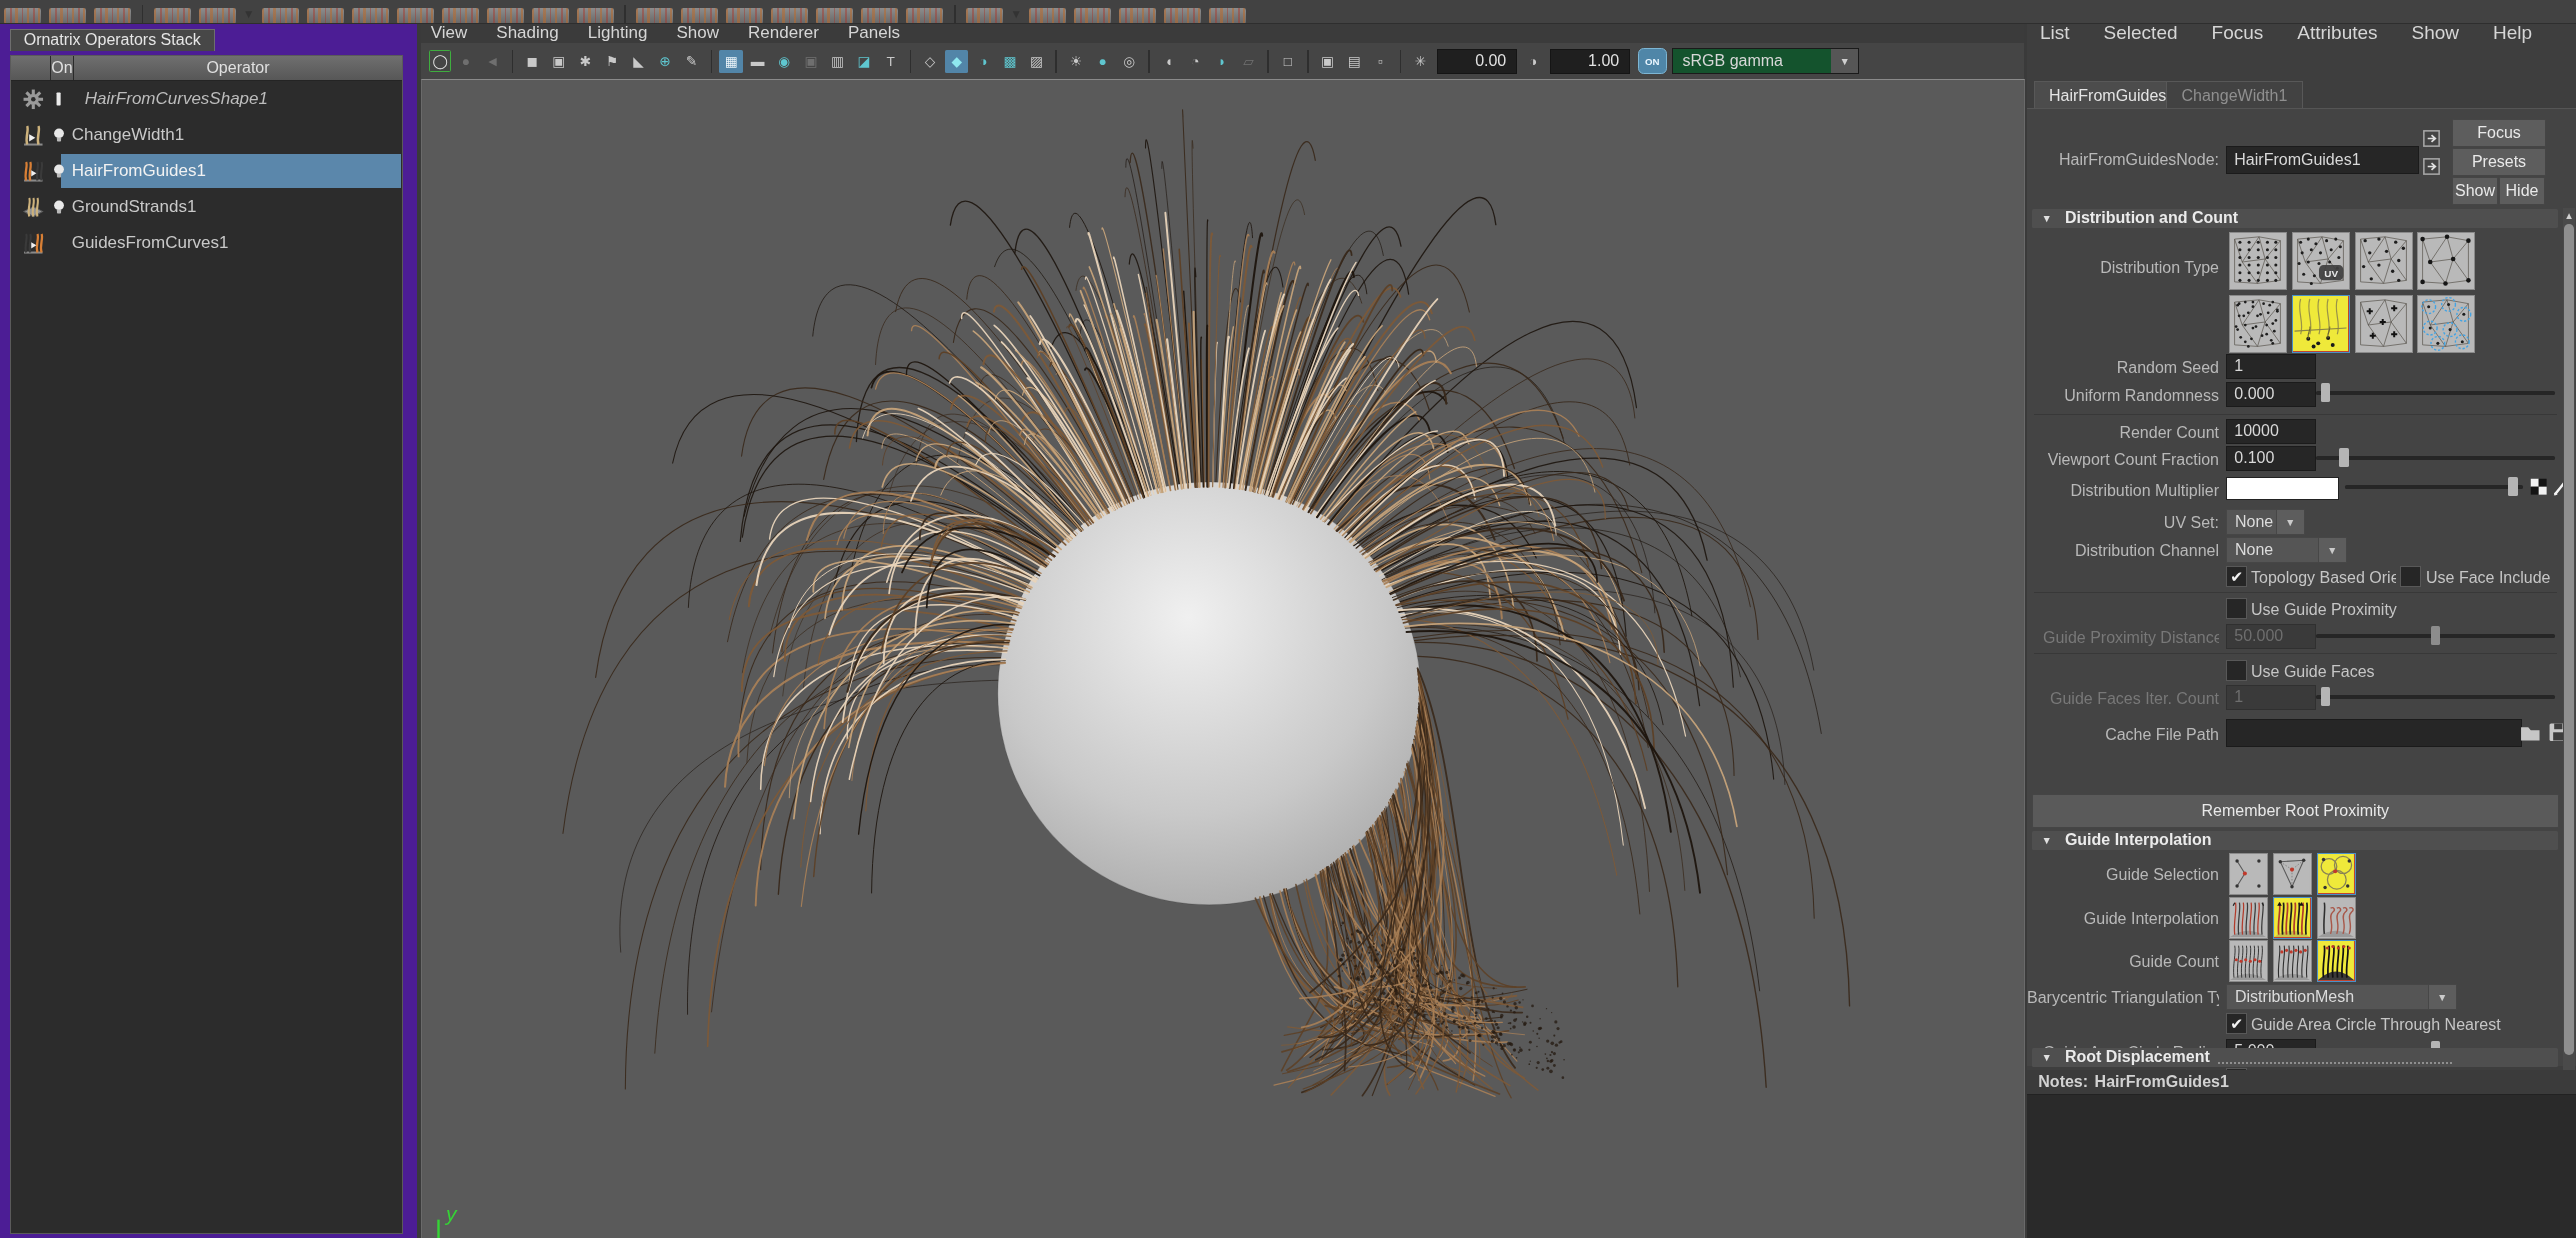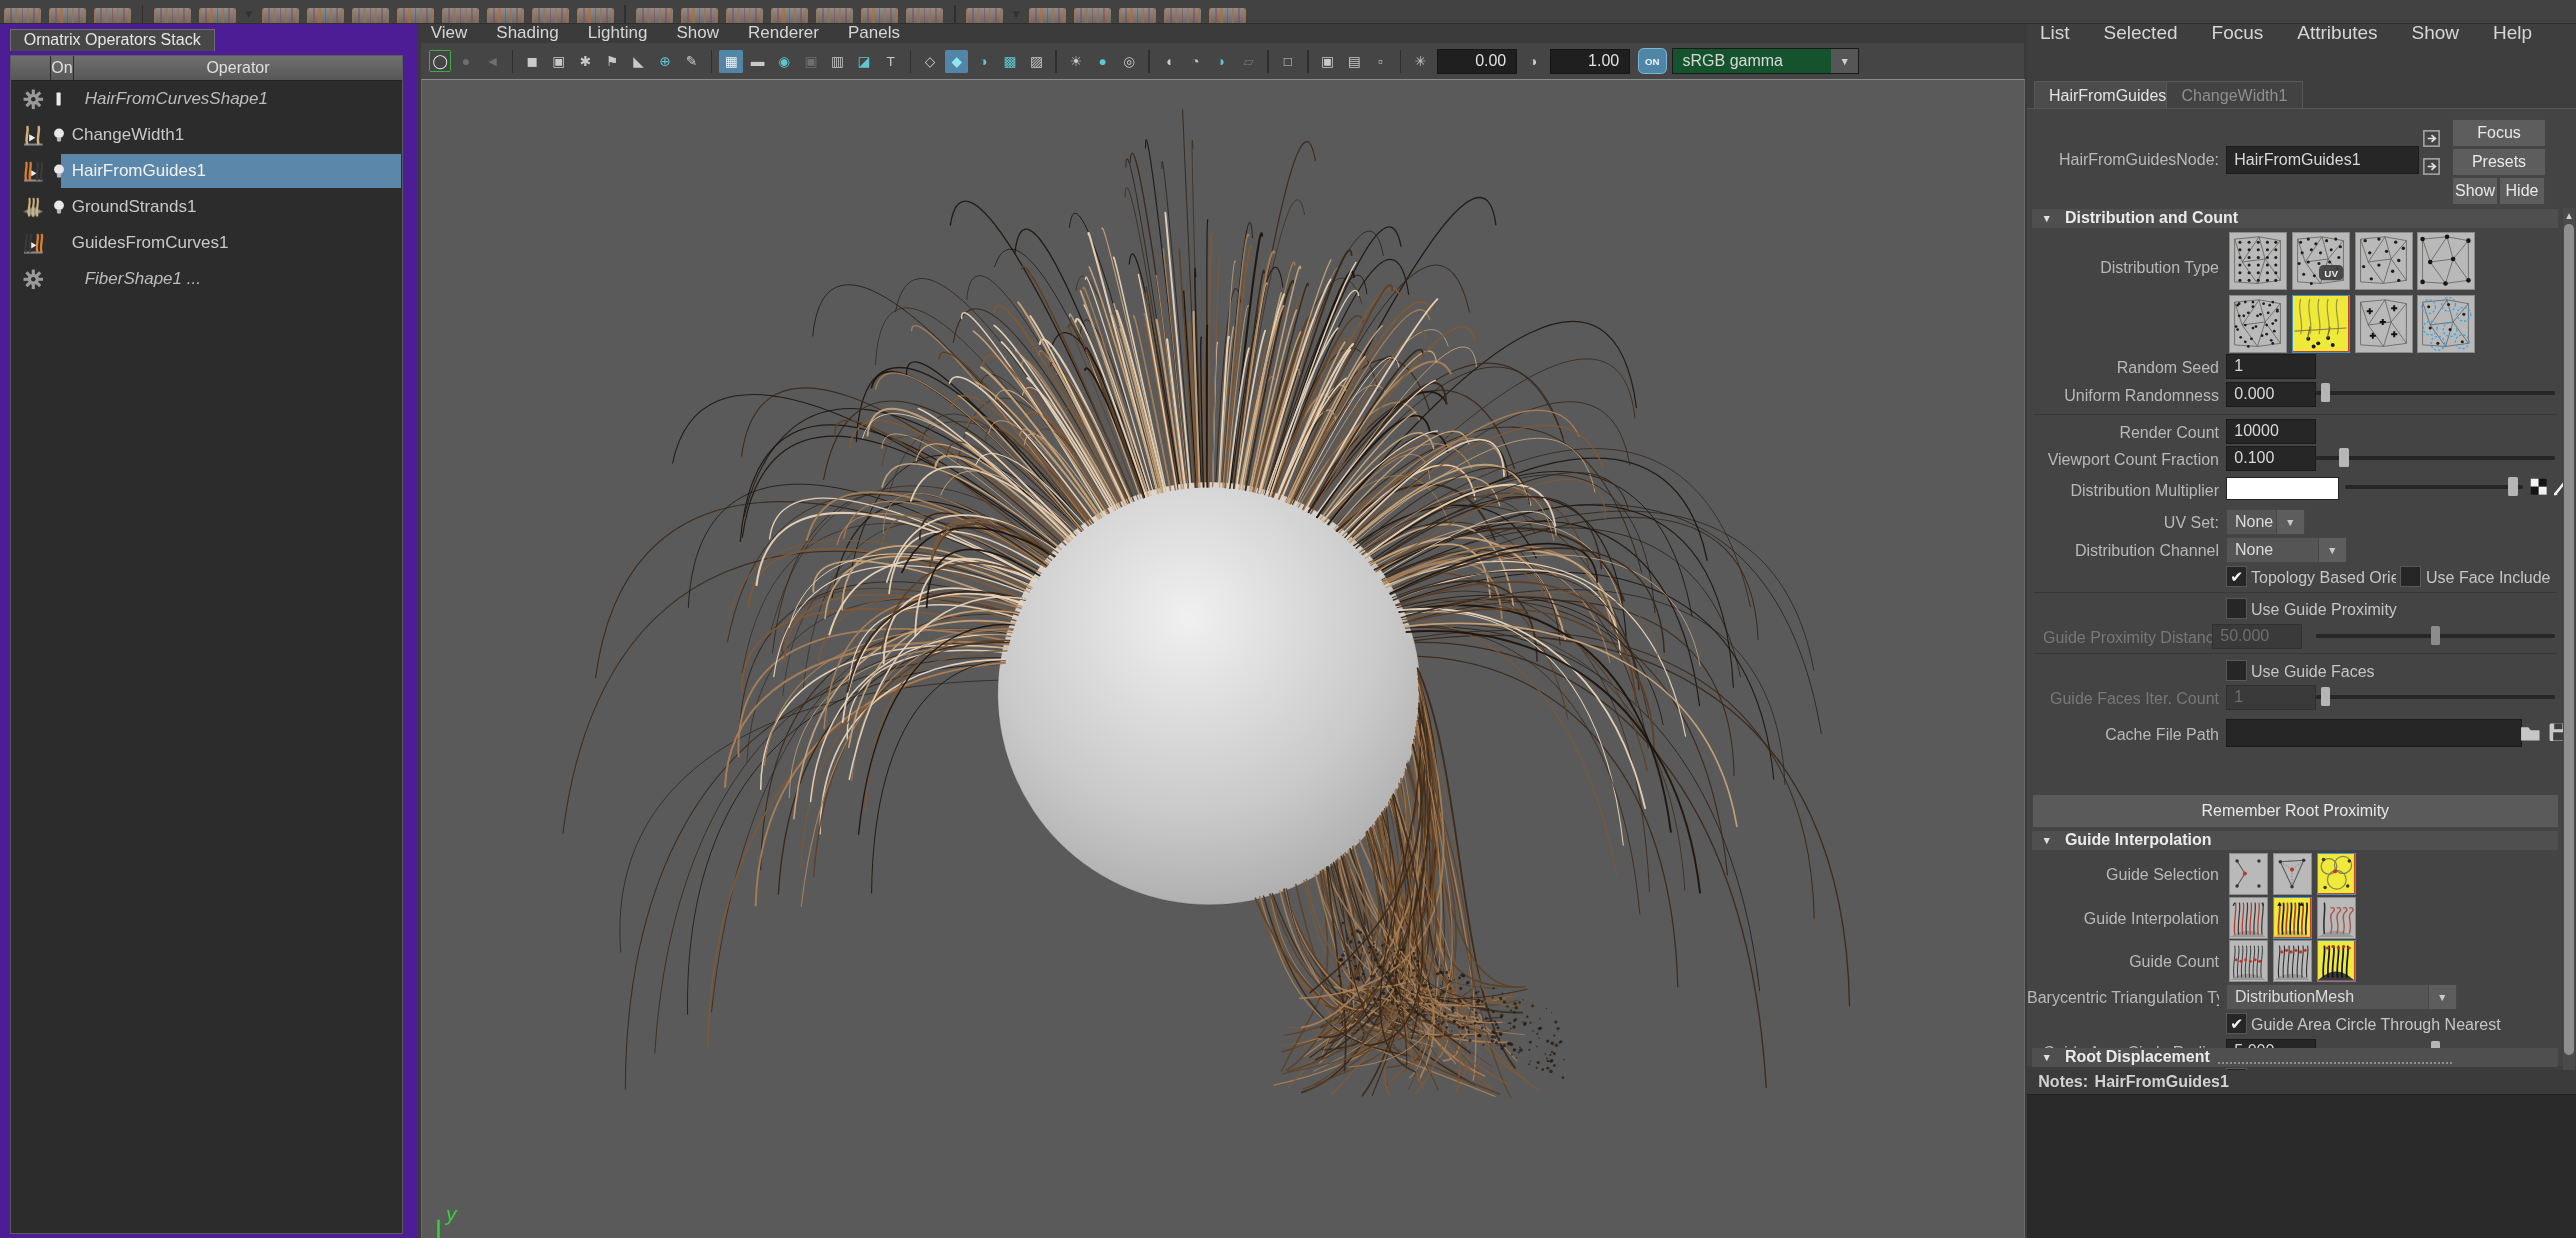--- a/index.html
+++ b/index.html
@@ -222,35 +222,20 @@
           <div class="op-row">
             <div class="op-icon"><svg width="22.6" height="22.6" viewBox="0 0 22 22" xmlns="http://www.w3.org/2000/svg">
                 <line x1="2" y1="20" x2="20" y2="20" stroke="#8a8a8a" stroke-width="2"></line>
                 <path d="M4,20 C2,12 6,6 4,2" stroke="#3a3a3a" stroke-width="2" fill="none"></path>
                 <path d="M8,20 C6,12 10,6 8,2" stroke="#3a3a3a" stroke-width="2" fill="none"></path>
                 <path d="M15,20 C13,12 17,6 15,2" stroke="#d87f35" stroke-width="2.2" fill="none"></path>
                 <path d="M19,20 C17,12 21,6 19,2" stroke="#d87f35" stroke-width="2.2" fill="none"></path>
                 <path d="M9,10 l5,3 l-5,3 z" fill="#f0f0f0"></path>
               </svg></div>
             <div class="op-label">GuidesFromCurves1</div>
-          </div>
-          <div class="op-row">
-            <div class="op-icon"><svg width="22.6" height="22.6" viewBox="0 0 22 22" xmlns="http://www.w3.org/2000/svg">
-                <line x1="16" y1="11" x2="20.5" y2="11" stroke="#9a9a9a" stroke-width="3"></line>
-                <line x1="14.535533905932738" y1="14.535533905932738" x2="17.717514421272202" y2="17.7175144212722" stroke="#9a9a9a" stroke-width="3"></line>
-                <line x1="11" y1="16" x2="11" y2="20.5" stroke="#9a9a9a" stroke-width="3"></line>
-                <line x1="7.464466094067262" y1="14.535533905932738" x2="4.282485578727799" y2="17.717514421272202" stroke="#9a9a9a" stroke-width="3"></line>
-                <line x1="6" y1="11" x2="1.5" y2="11.000000000000002" stroke="#9a9a9a" stroke-width="3"></line>
-                <line x1="7.464466094067261" y1="7.464466094067262" x2="4.282485578727797" y2="4.282485578727799" stroke="#9a9a9a" stroke-width="3"></line>
-                <line x1="10.999999999999998" y1="6" x2="10.999999999999998" y2="1.5" stroke="#9a9a9a" stroke-width="3"></line>
-                <line x1="14.535533905932738" y1="7.464466094067261" x2="17.7175144212722" y2="4.282485578727797" stroke="#9a9a9a" stroke-width="3"></line>
-                <circle cx="11" cy="11" r="5.5" fill="#9a9a9a"></circle>
-                <circle cx="11" cy="11" r="2.2" fill="#2d2d2d"></circle>
-              </svg></div>
-            <div class="op-label italic">FiberShape1 ...</div>
           </div>
         </div>
     </div>
   </div>
 
   <div id="vp" class="abs">
     <div id="vp-menubar" class="abs">
         <span>View</span>
         <span>Shading</span>
         <span>Lighting</span>
@@ -1415,21 +1400,21 @@
       <div class="ae-checklabel" style="left:224px;top:460px;width:145px;">Topology Based Orientation</div>
       <div class="ae-check" style="left:373px;top:457px;"></div>
       <div class="ae-checklabel" style="left:399px;top:460px;width:137px;">Use Face Include</div>
 
       <div class="hr" style="top:483px;"></div>
 
       <div class="ae-check" style="left:199px;top:489px;"></div>
       <div class="ae-checklabel" style="left:224px;top:492px;width:210px;">Use Guide Proximity</div>
 
       <div class="ae-label disabled" style="left:16px;top:520px;width:176px;">Guide Proximity Distance</div>
-      <div class="ae-field disabled" style="left:185px;top:515px;width:81px;height:22.6px;">
+      <div class="ae-field disabled" style="left:199px;top:515px;width:81px;height:22.6px;">
         <span>50.000</span>
       </div>
       <div class="slider disabled" style="left:289px;top:517px;width:239px;">
         <div class="track"></div>
         <div class="handle" style="left: calc(50% - 4.8px);"></div>
       </div>
 
       <div class="hr" style="top:544px;"></div>
 
       <div class="ae-check" style="left:199px;top:551px;"></div>

